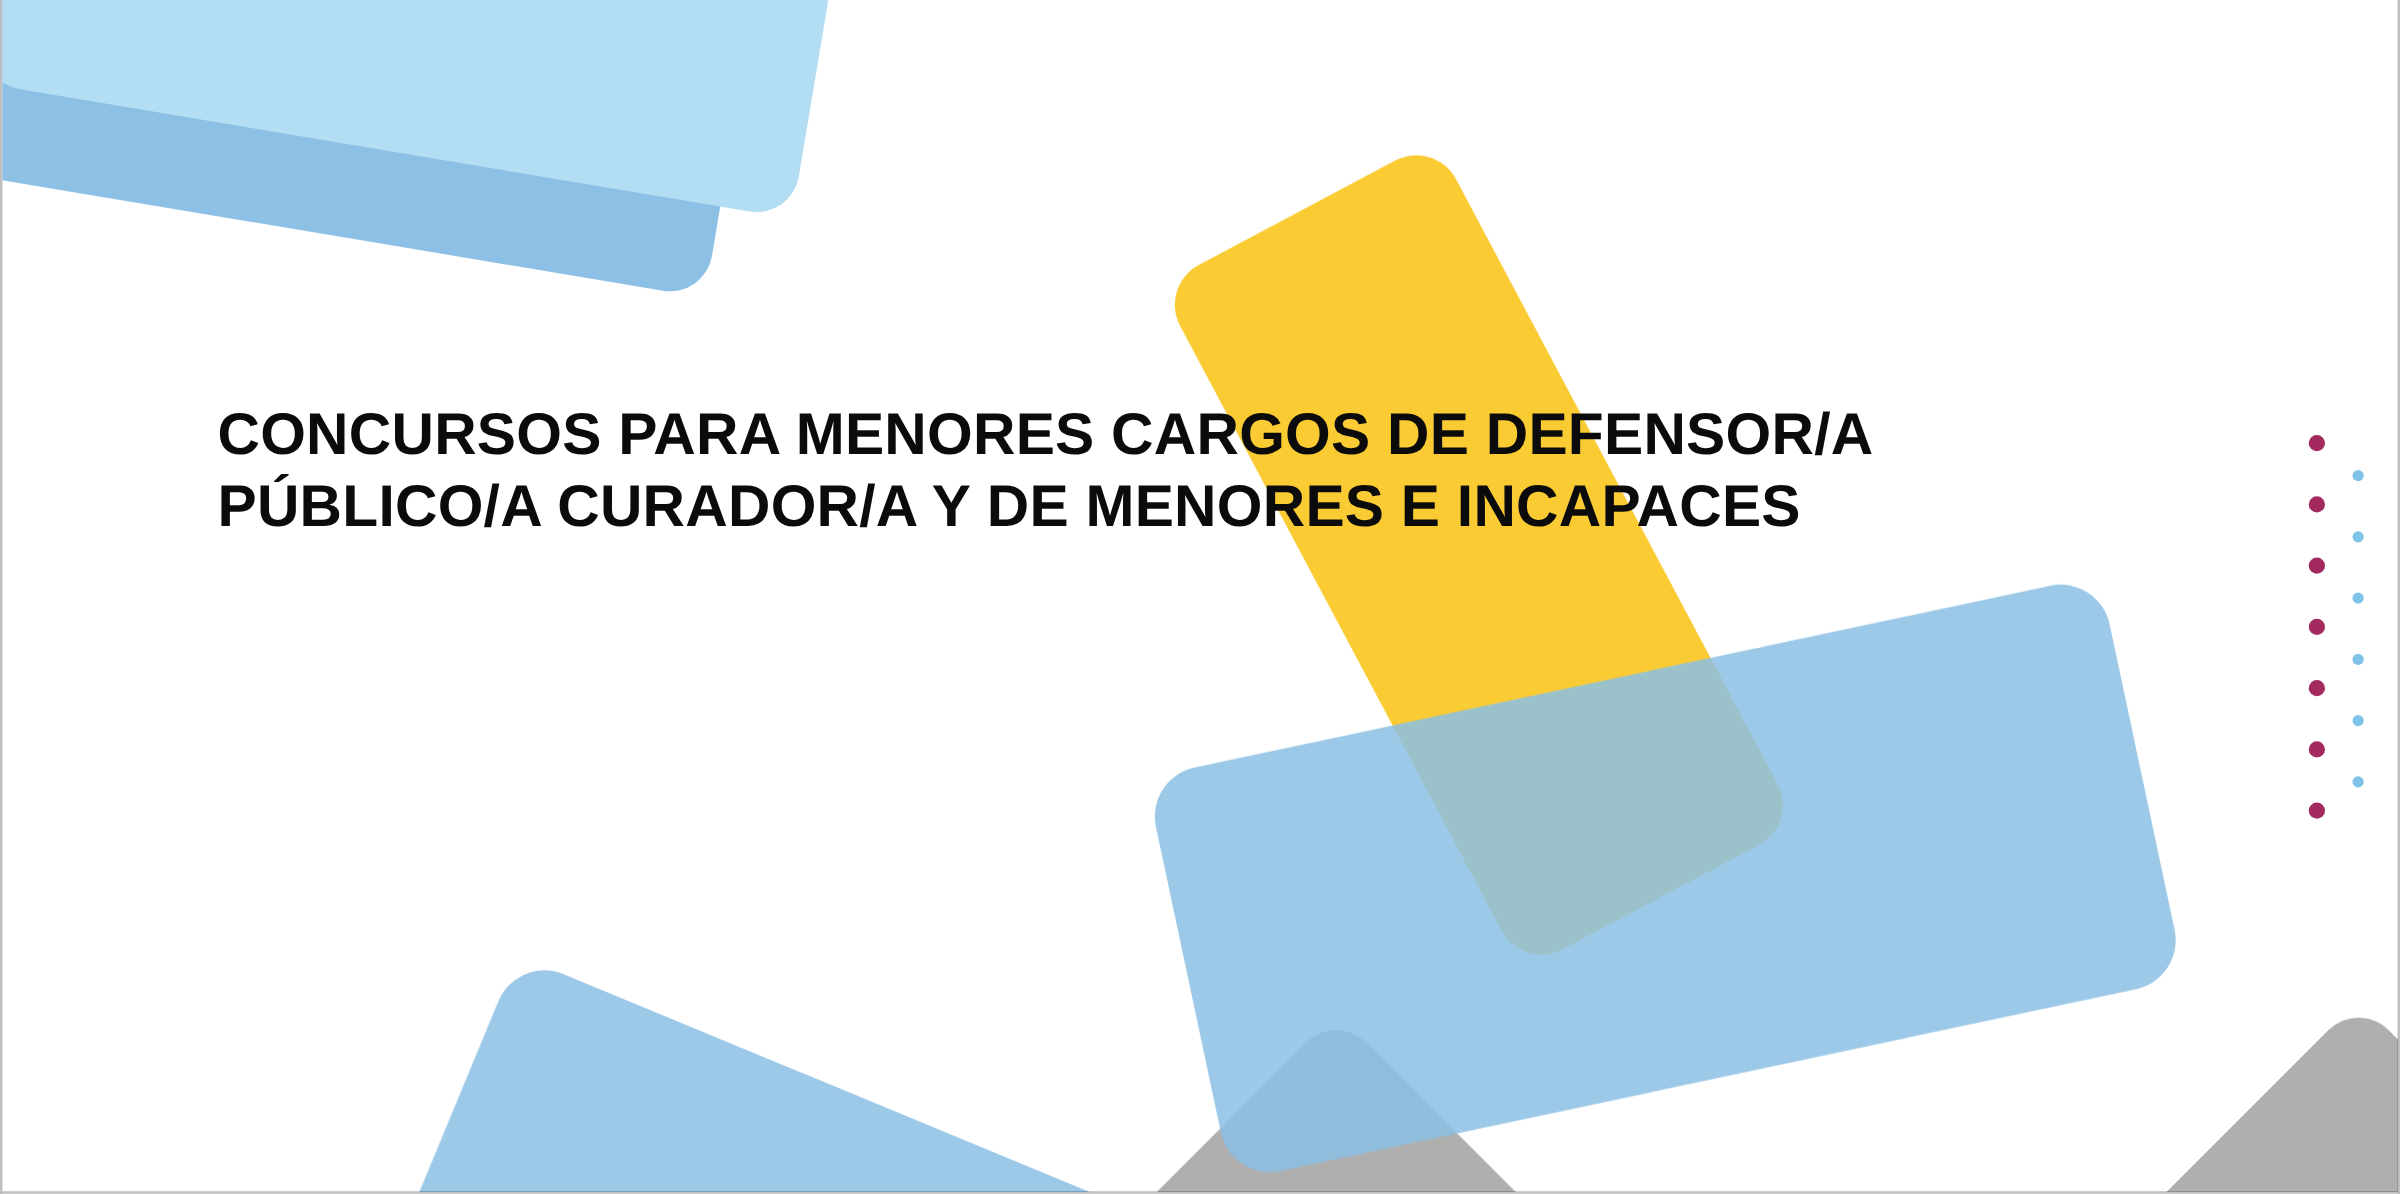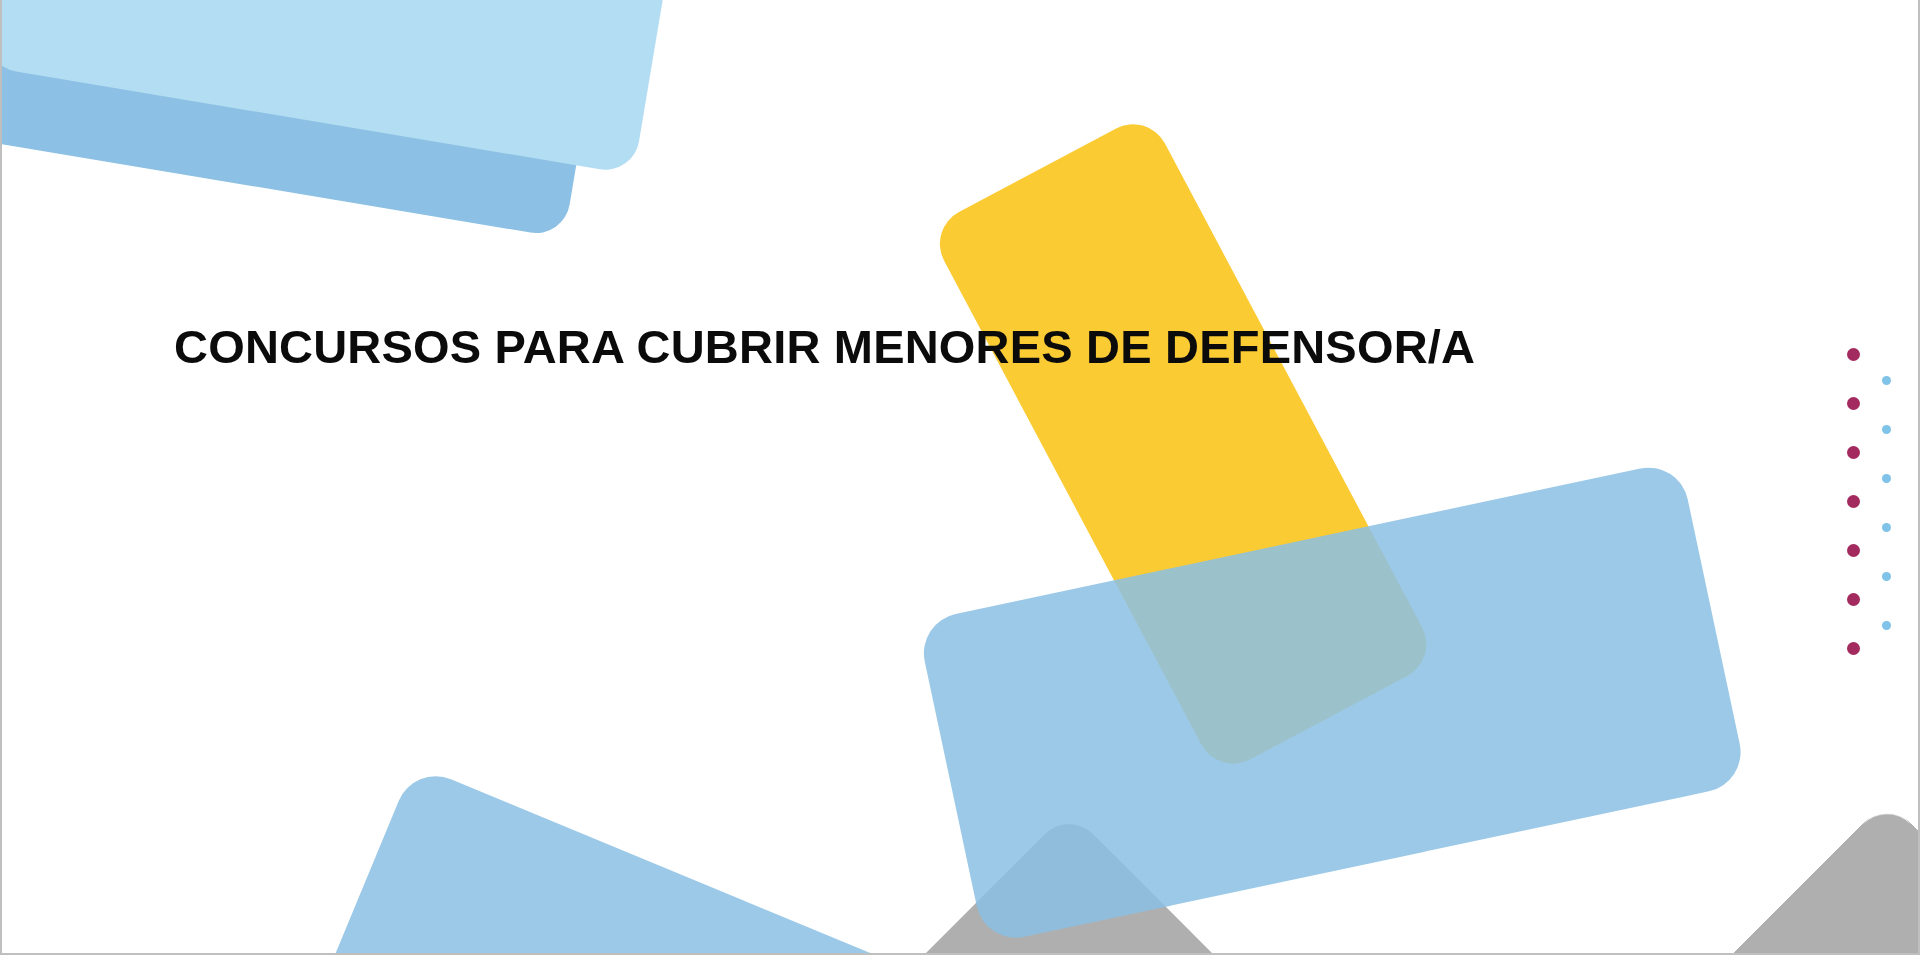--- a/index.html
+++ b/index.html
@@ -91,21 +91,22 @@
         <rect x="0" y="0" width="250" height="620" rx="36" ry="36" fill="#fbc723" fill-opacity="0.93" transform="translate(1437,659) rotate(152)"></rect>
 
         <rect x="0" y="0" width="780" height="330" rx="40" ry="40" fill="#8cc0e4" fill-opacity="0.86" transform="translate(1746,783) rotate(168)"></rect>
 
         <rect x="0" y="0" width="340" height="340" rx="34" ry="34" fill="#9e9e9e" fill-opacity="0.82" transform="translate(1885,800) rotate(45)"></rect>
       </g>
     </g>
   </svg>
 
   <div id="title-block">
-    <div class="title-line">CONCURSOS PARA CUBRIR MENORES DE DEFENSOR/A</div>
+    <div class="title-line">CONCURSOS PARA MENORES CARGOS DE DEFENSOR/A</div>
+    <div class="title-line">PÚBLICO/A CURADOR/A Y DE MENORES E INCAPACES</div>
   </div>
 
   <div id="dots">
     <span class="dot big" style="top:12px"></span>
     <span class="dot small" style="top:40px"></span>
     <span class="dot big" style="top:61px"></span>
     <span class="dot small" style="top:89px"></span>
     <span class="dot big" style="top:110px"></span>
     <span class="dot small" style="top:138px"></span>
     <span class="dot big" style="top:159px"></span>

